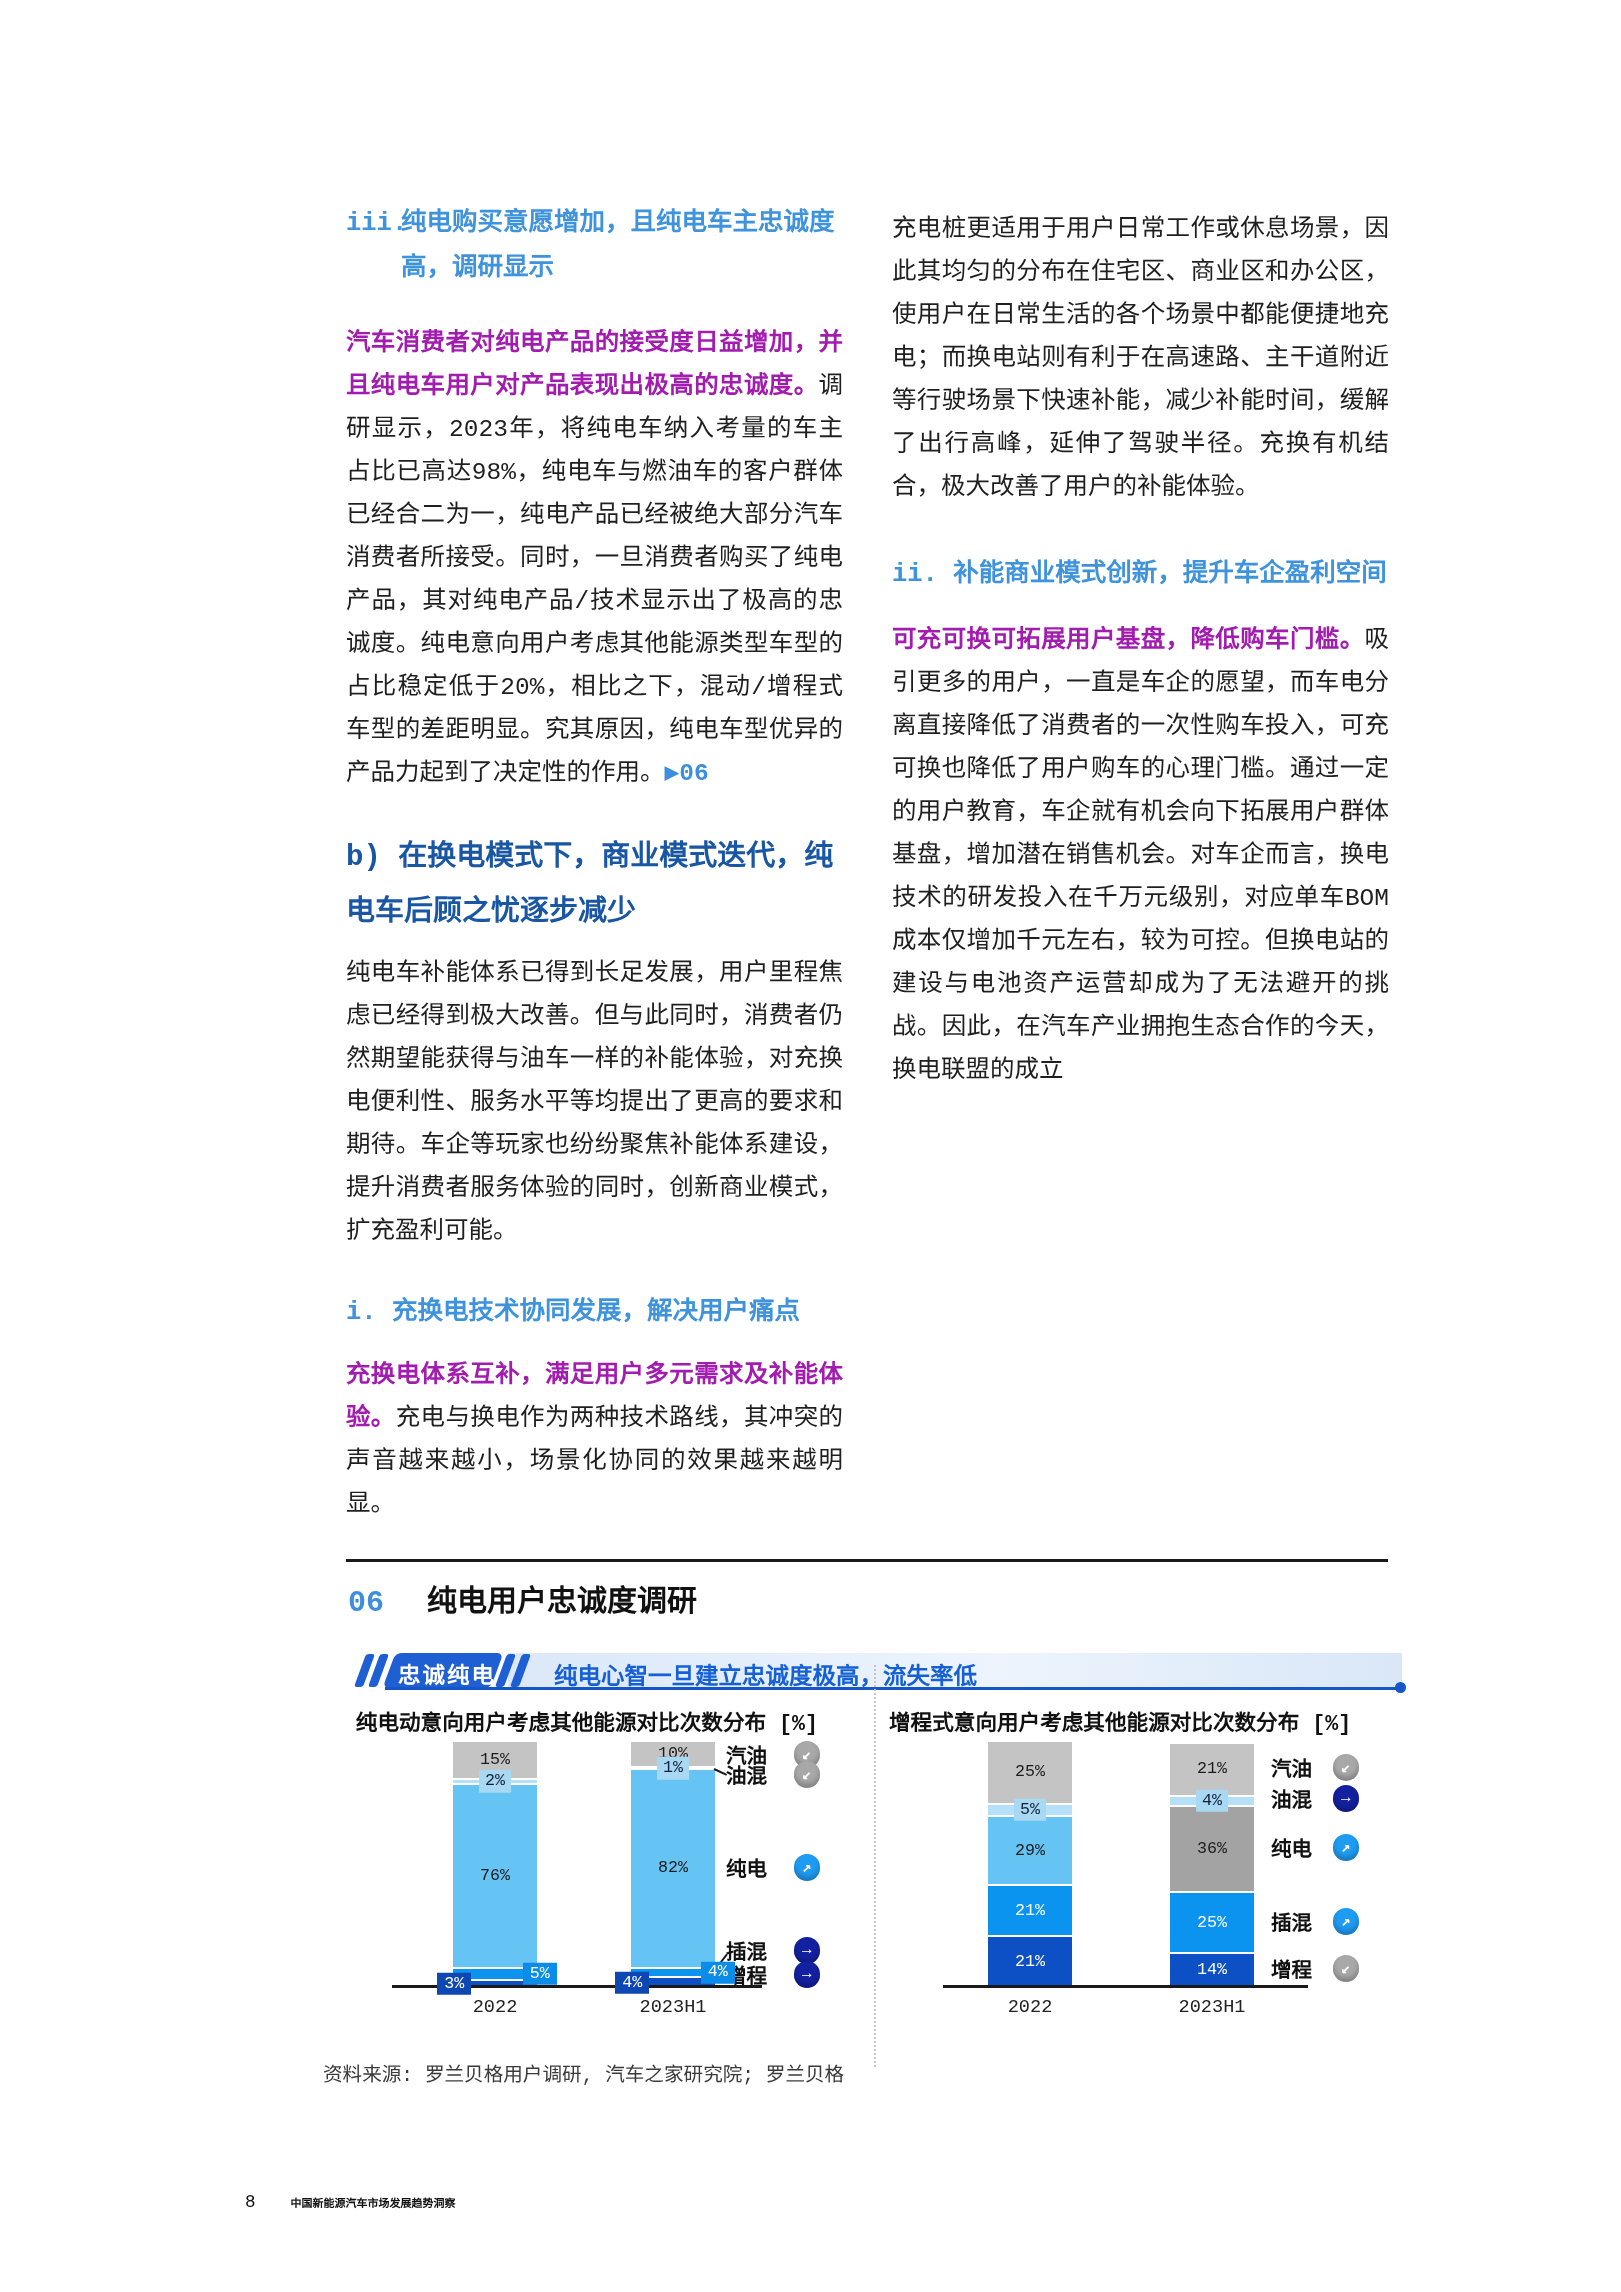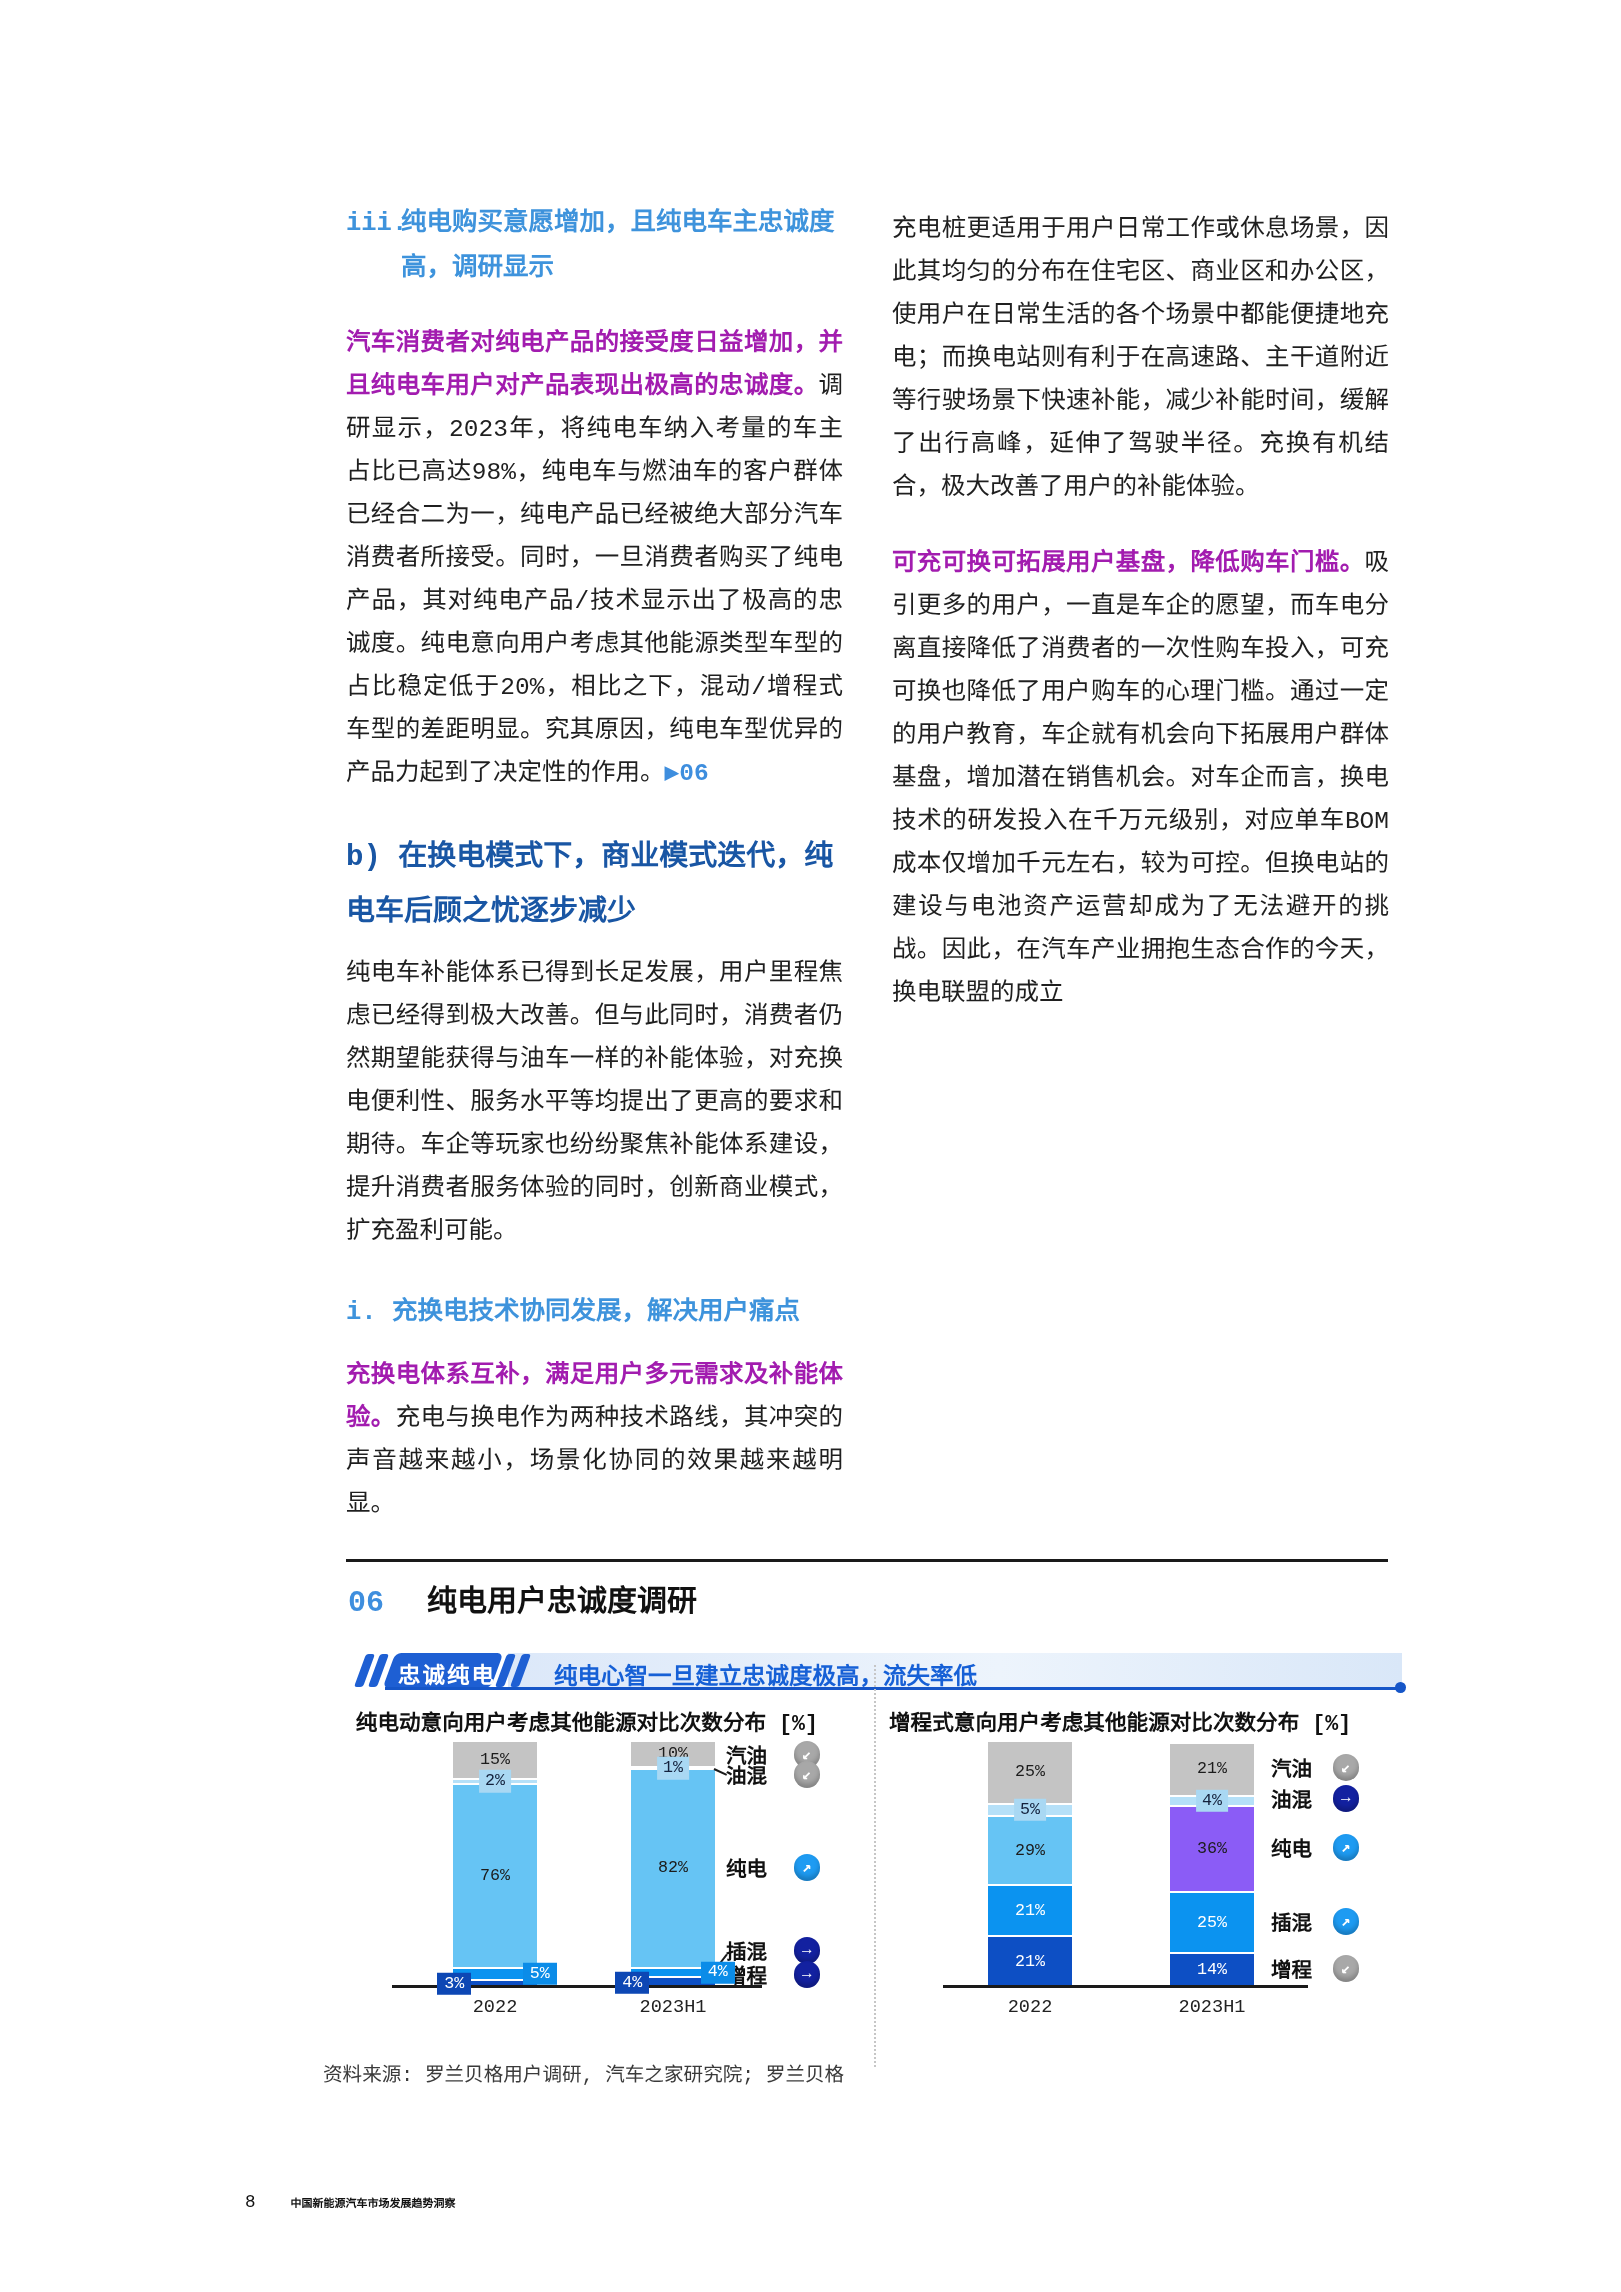--- a/index.html
+++ b/index.html
@@ -81,20 +81,21 @@
     </h3>
     <p class="p1"><strong>汽车消费者对纯电产品的接受度日益增加，并且纯电车用户对产品表现出极高的忠诚度。</strong><span>调研显示，2023年，将纯电车纳入考量的车主占比已高达98%，纯电车与燃油车的客户群体已经合二为一，纯电产品已经被绝大部分汽车消费者所接受。同时，一旦消费者购买了纯电产品，其对纯电产品/技术显示出了极高的忠诚度。纯电意向用户考虑其他能源类型车型的占比稳定低于20%，相比之下，混动/增程式车型的差距明显。究其原因，纯电车型优异的产品力起到了决定性的作用。</span><span class="ref">▶06</span></p>
     <h2 class="h-dark">b) 在换电模式下，商业模式迭代，纯电车后顾之忧逐步减少</h2>
     <p>纯电车补能体系已得到长足发展，用户里程焦虑已经得到极大改善。但与此同时，消费者仍然期望能获得与油车一样的补能体验，对充换电便利性、服务水平等均提出了更高的要求和期待。车企等玩家也纷纷聚焦补能体系建设，提升消费者服务体验的同时，创新商业模式，扩充盈利可能。</p>
     <h3 class="h-blue h-i">i. 充换电技术协同发展，解决用户痛点</h3>
     <p><strong>充换电体系互补，满足用户多元需求及补能体验。</strong><span>充电与换电作为两种技术路线，其冲突的声音越来越小，场景化协同的效果越来越明显。</span></p>
   </div>
 
   <div class="col col-right">
     <p>充电桩更适用于用户日常工作或休息场景，因此其均匀的分布在住宅区、商业区和办公区，使用户在日常生活的各个场景中都能便捷地充电；而换电站则有利于在高速路、主干道附近等行驶场景下快速补能，减少补能时间，缓解了出行高峰，延伸了驾驶半径。充换有机结合，极大改善了用户的补能体验。</p>
+    <h3 class="h-blue h-ii">ii. 补能商业模式创新，提升车企盈利空间</h3>
     <p><strong>可充可换可拓展用户基盘，降低购车门槛。</strong><span>吸引更多的用户，一直是车企的愿望，而车电分离直接降低了消费者的一次性购车投入，可充可换也降低了用户购车的心理门槛。通过一定的用户教育，车企就有机会向下拓展用户群体基盘，增加潜在销售机会。对车企而言，换电技术的研发投入在千万元级别，对应单车BOM成本仅增加千元左右，较为可控。但换电站的建设与电池资产运营却成为了无法避开的挑战。因此，在汽车产业拥抱生态合作的今天，换电联盟的成立</span></p>
   </div>
 
   <div class="figure">
     <div class="fig-rule"></div>
     <div class="fig-head">
       <span class="fig-num">06</span><span class="fig-title">纯电用户忠诚度调研</span>
     </div>
 
     <div class="banner">
@@ -189,21 +190,21 @@
         </div>
       </div>
       <div class="cat" style="left: 635px;">2022</div>
       <div class="bar" style="left: 824px; top: 185px; width: 84px; height: 242px;">
         <div class="seg" style="height: 51px; background: rgb(196, 196, 196);">
           <span class="seg-label plain-dark">21%</span>
         </div>
         <div class="seg" style="height: 9.7px; background: rgb(181, 224, 248);">
           <span class="seg-label box-light">4%</span>
         </div>
-        <div class="seg" style="height: 87px; background: #8b5cf6; text-align: right;">
+        <div class="seg" style="height: 87px; background: #a3a3a3; text-align: right;">
           <span class="seg-label plain-dark">36%</span>
         </div>
         <div class="seg" style="height: 61px; background: rgb(11, 147, 240);">
           <span class="seg-label plain-white">25%</span>
         </div>
         <div class="seg" style="height: 34px; background: rgb(13, 79, 196);">
           <span class="seg-label plain-white">14%</span>
         </div>
       </div>
       <div class="cat" style="left: 817px;">2023H1</div>

